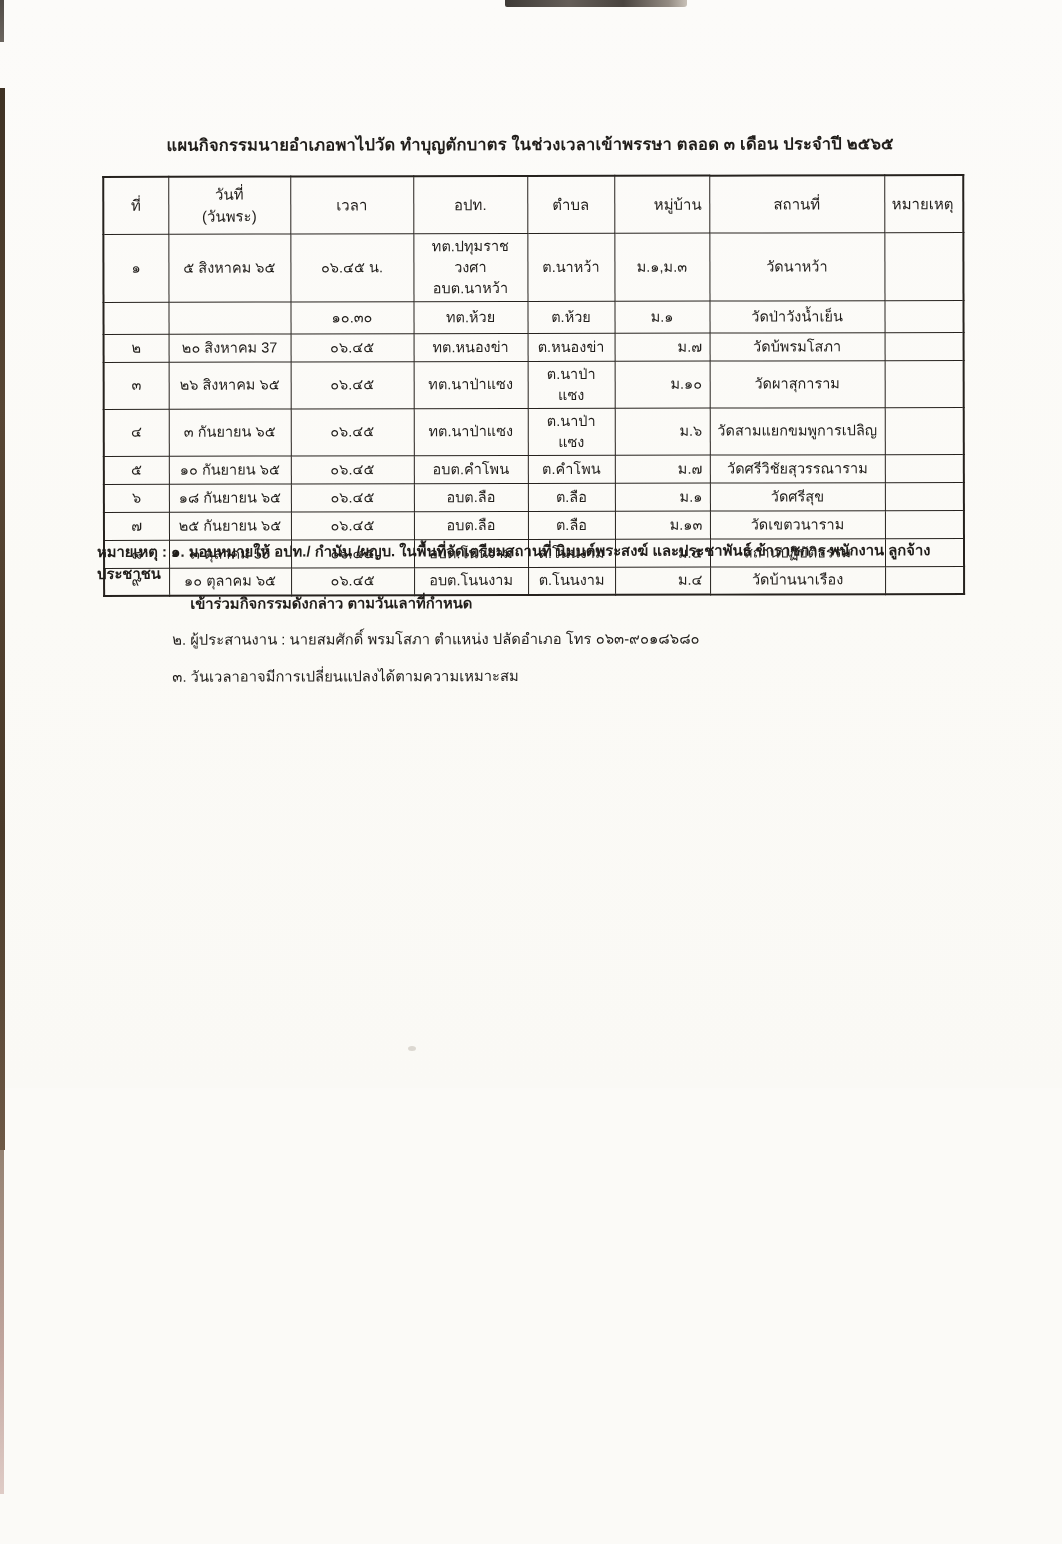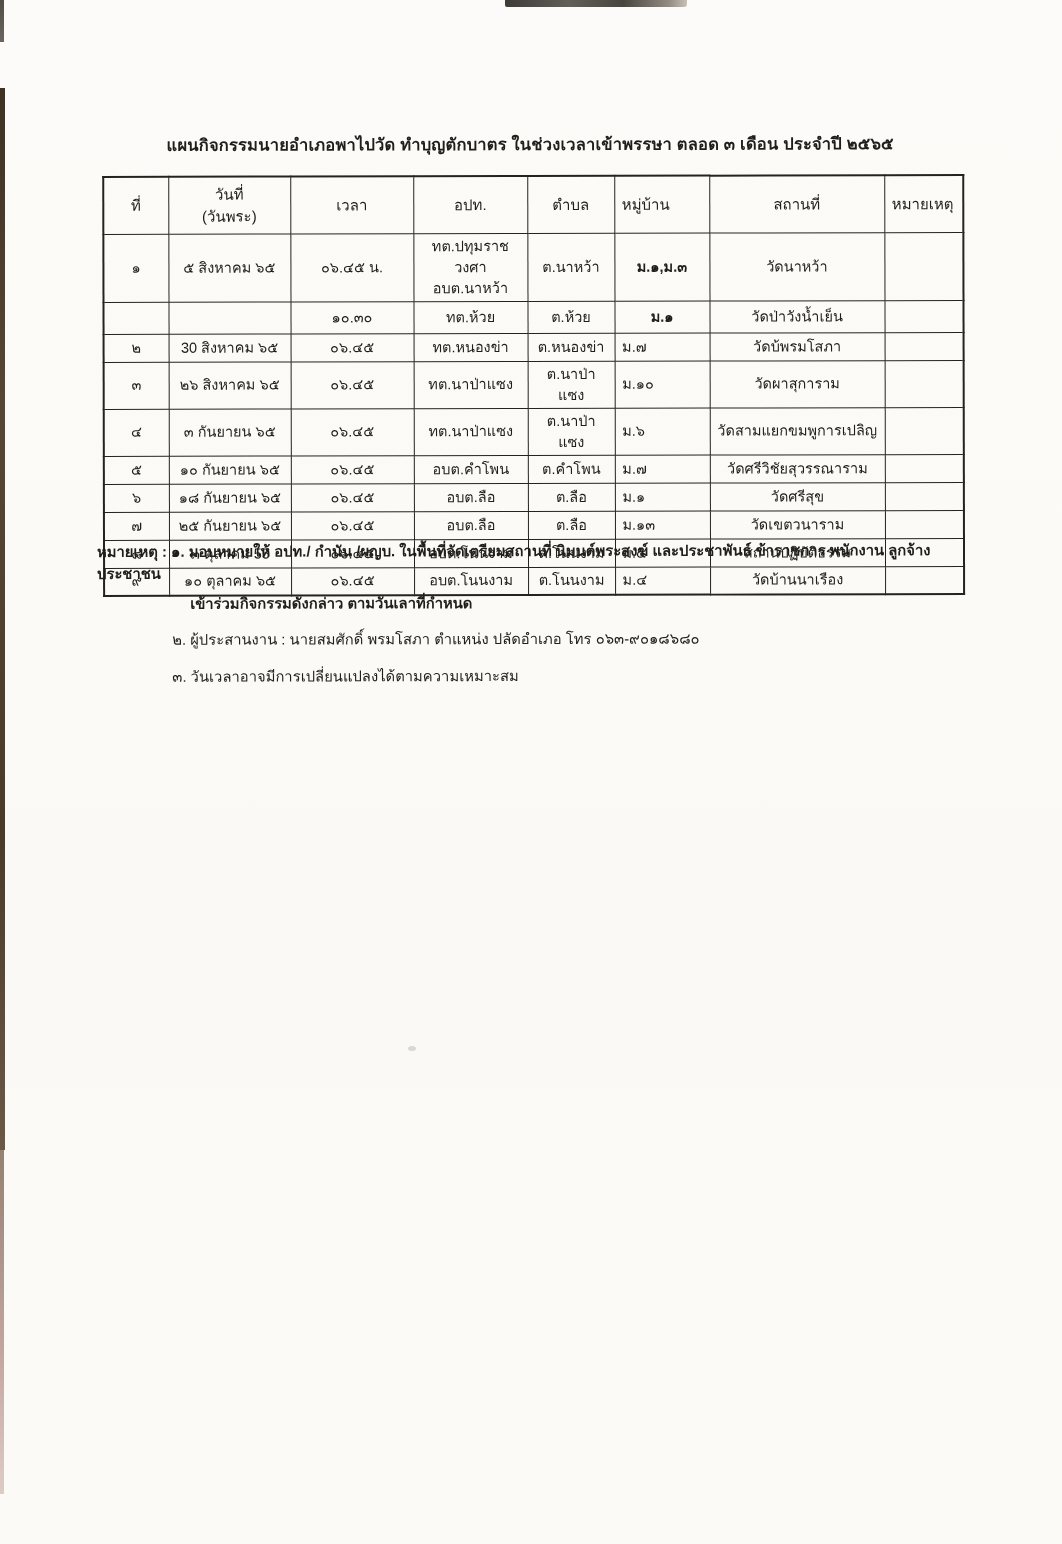--- a/index.html
+++ b/index.html
@@ -57,22 +57,22 @@
   table.schedule { border: 2.2px solid #26221e; }
   thead tr { height: 57px; }
   thead th { font-weight: normal; text-align: center; font-size: 15px; }
   tbody tr { height: 28px; }
   tbody tr:nth-child(1) { height: 68px; }
   tbody tr:nth-child(2) { height: 32px; }
 
   
   .c0, .c1, .c2 { text-align: center; }
   .c3, .c4, .c6 { text-align: center; }
-  .c5 { text-align: left; }
-  tbody tr:nth-child(1) .c5, tbody tr:nth-child(2) .c5 { text-align: center; font-weight: bold; }
+  .c5 { text-align: right; }
+  tbody tr:nth-child(1) .c5, tbody tr:nth-child(2) .c5 { text-align: center; }
   .c7 { text-align: left; margin-left: 20px; }
 
   .notes {
     position: absolute; top: 540px; left: 97px; width: 868px;
     font-size: 14.8px; line-height: 1.5;
   }
   .note-first { font-weight: bold; }
   .note-cont { font-weight: bold; margin: 8px 0 0 93px; }
   .note-item2 { font-weight: normal; margin: 13px 0 0 75px; }
   .note-item3 { font-weight: normal; margin: 15px 0 0 75px; }
@@ -132,21 +132,21 @@
             <td class="c1"></td>
             <td class="c2">๑๐.๓๐</td>
             <td class="c3">ทต.ห้วย</td>
             <td class="c4">ต.ห้วย</td>
             <td class="c5">ม.๑</td>
             <td class="c6">วัดป่าวังน้ำเย็น</td>
             <td class="c7"></td>
           </tr>
           <tr>
             <td class="c0">๒</td>
-            <td class="c1">30 สิงหาคม ๖๕</td>
+            <td class="c1">๒๐ สิงหาคม 37</td>
             <td class="c2">๐๖.๔๕</td>
             <td class="c3">ทต.หนองข่า</td>
             <td class="c4">ต.หนองข่า</td>
             <td class="c5">ม.๗</td>
             <td class="c6">วัดบ้พรมโสภา</td>
             <td class="c7"></td>
           </tr>
           <tr>
             <td class="c0">๓</td>
             <td class="c1">๒๖ สิงหาคม ๖๕</td>

